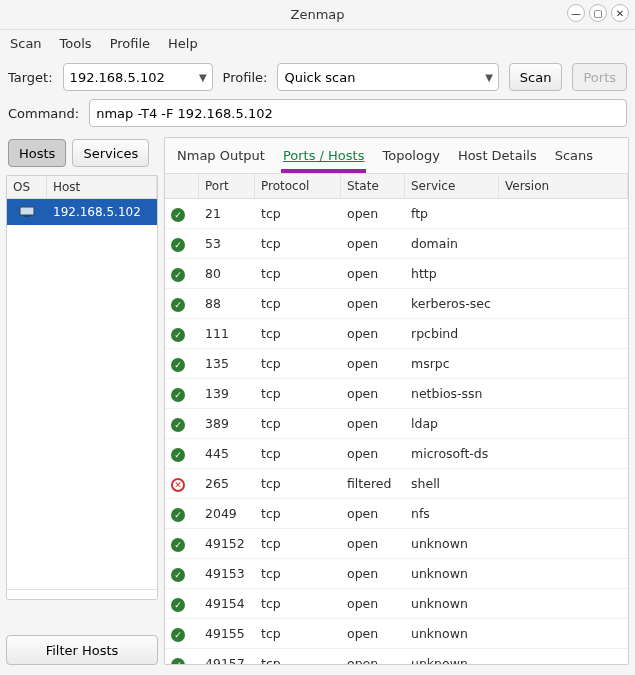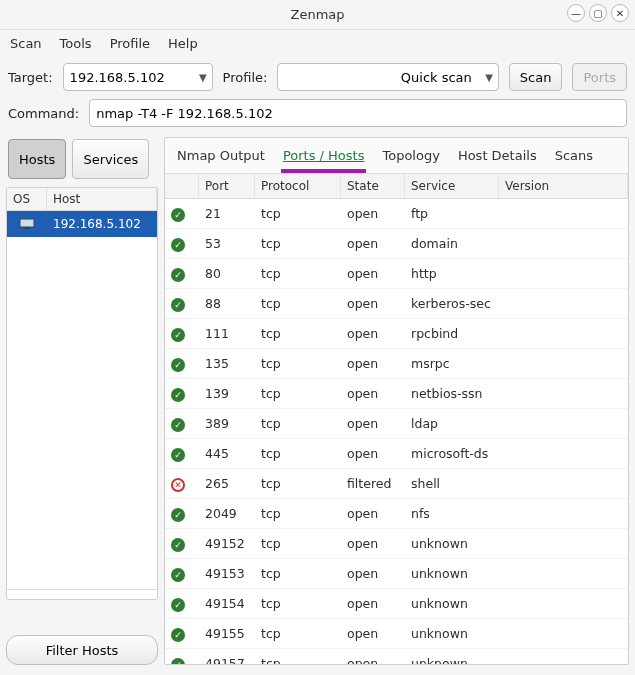--- a/index.html
+++ b/index.html
@@ -19,32 +19,32 @@
   .combo input { height: 28px; border: 1px solid #bfbfbf; border-radius: 4px; padding: 2px 26px 2px 6px; font-size: 13px; background: #fff; }
   .combo .chev { position: absolute; right: 6px; font-size: 10px; color: #555; pointer-events: none; }
   .btn { height: 28px; padding: 0 10px; border: 1px solid #bfbfbf; border-radius: 4px; background: linear-gradient(#fdfdfd,#eaeaea); font-size: 13px; cursor: pointer; }
   .btn[disabled] { color: #aaa; background: #f0f0f0; cursor: default; }
   .fullinput { flex: 1; height: 28px; border: 1px solid #bfbfbf; border-radius: 4px; padding: 2px 6px; font-size: 13px; background: #fff; }
 
   .body-grid { display: grid; grid-template-columns: 152px 1fr; gap: 6px; padding: 6px 6px 6px 6px; height: 540px; }
 
   .leftpane { display: flex; flex-direction: column; gap: 6px; }
   .host-toggle { display: flex; gap: 6px; padding: 2px; }
-  .togglebtn { height: 40px; padding: 0 10px; border: 1px solid #bfbfbf; border-radius: 4px; background: linear-gradient(#fdfdfd,#eaeaea); font-size: 13px; cursor: pointer; }
+  .togglebtn { height: 28px; padding: 0 10px; border: 1px solid #bfbfbf; border-radius: 4px; background: linear-gradient(#fdfdfd,#eaeaea); font-size: 13px; cursor: pointer; }
   .togglebtn.active { background: #d0d0d0; border-color: #999; }
 
   .hostlist { flex: 1; border: 1px solid #cfcfcf; background: #fff; border-radius: 2px; overflow: hidden; display: flex; flex-direction: column; }
   .hosthdr { display: flex; background: #f4f4f4; border-bottom: 1px solid #ddd; }
   .hosthdr .hcol { padding: 4px 6px; font-size: 12px; color: #333; border-right: 1px solid #e0e0e0; }
   .hrow { display: flex; align-items: center; height: 26px; font-size: 12px; }
   .hrow.sel { background: #1e5fb4; color: #fff; }
   .hrow .hicon { width: 40px; display: flex; justify-content: center; }
   .hrow .htext { padding-left: 6px; overflow: hidden; white-space: nowrap; }
   .hostscroll { background: #fff; height: 10px; border-top: 1px solid #e0e0e0; }
-  .filterbtn { height: 30px; border: 1px solid #bfbfbf; border-radius: 12px; background: linear-gradient(#fdfdfd,#eaeaea); font-size: 13px; cursor: pointer; margin-top: 29px; }
+  .filterbtn { height: 30px; border: 1px solid #bfbfbf; border-radius: 4px; background: linear-gradient(#fdfdfd,#eaeaea); font-size: 13px; cursor: pointer; margin-top: 29px; }
 
   .rightpane { display: flex; flex-direction: column; border: 1px solid #cfcfcf; background: #fafafa; border-radius: 2px; overflow: hidden; }
   .tabs { display: flex; gap: 14px; padding: 6px 10px 0 10px; background: #fafafa; font-size: 13px; flex-wrap: nowrap; }
   .tab { padding: 4px 2px 6px 2px; color: #333; cursor: pointer; white-space: nowrap; }
   .tab.active { color: #15803d; border-bottom: 4px solid #a21caf; text-decoration: underline; }
 
   .ports-table { flex: 1; background: #fff; overflow: hidden; display: flex; flex-direction: column; }
   .pthdr { display: grid; grid-template-columns: 34px 56px 86px 64px 94px 1fr; background: #f4f4f4; border-top: 1px solid #ddd; border-bottom: 1px solid #ddd; }
   .pthdr .pcol { padding: 5px 6px; font-size: 12px; color: #333; border-right: 1px solid #e4e4e4; }
   .ptbody { overflow-y: auto; flex: 1; }
@@ -77,21 +77,21 @@
   </div>
 
   <div class="toolbar1">
     <span class="label">Target:</span>
     <span class="combo">
       <input style="width: 150px;" value="192.168.5.102">
       <span class="chev">▼</span>
     </span>
     <span class="label">Profile:</span>
     <span class="combo" style="flex:1">
-      <input style="width: 100%; text-align: right;" value="Quick scan">
+      <input style="width: 100%;" value="Quick scan">
       <span class="chev">▼</span>
     </span>
     <button class="btn">Scan</button>
     <button class="btn" disabled="">Ports</button>
   </div>
 
   <div class="toolbar2">
     <span class="label">Command:</span>
     <input class="fullinput" value="nmap -T4 -F 192.168.5.102" style="">
   </div>

